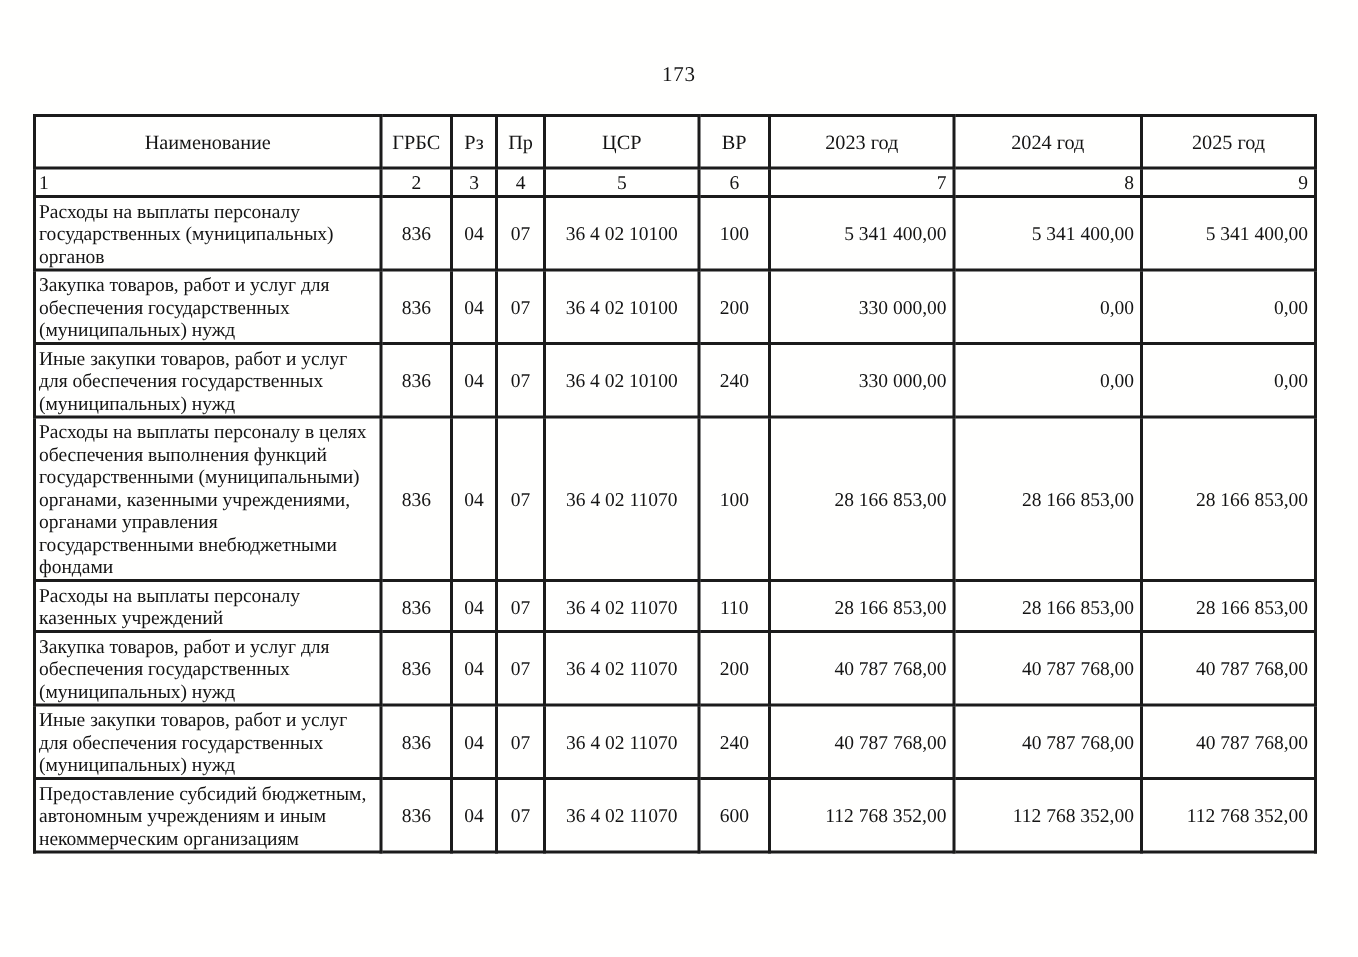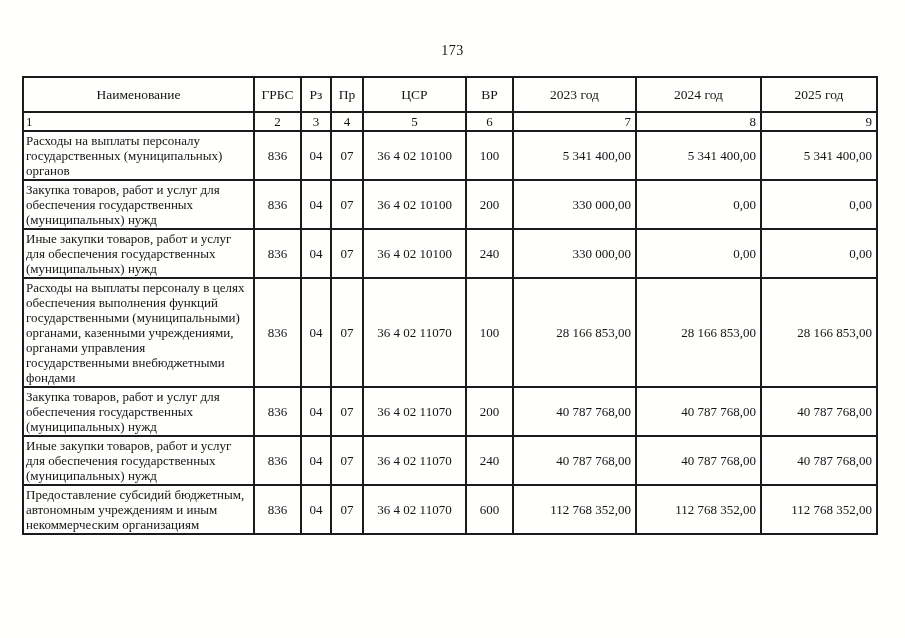--- a/index.html
+++ b/index.html
@@ -159,20 +159,31 @@
           <td class="c2">836</td>
           <td class="c3">04</td>
           <td class="c4">07</td>
           <td class="c5">36 4 02 11070</td>
           <td class="c6">100</td>
           <td class="c7">28 166 853,00</td>
           <td class="c8">28 166 853,00</td>
           <td class="c9">28 166 853,00</td>
         </tr>
         <tr>
+          <td class="c1">Расходы на выплаты персоналу казенных учреждений</td>
+          <td class="c2">836</td>
+          <td class="c3">04</td>
+          <td class="c4">07</td>
+          <td class="c5">36 4 02 11070</td>
+          <td class="c6">110</td>
+          <td class="c7">28 166 853,00</td>
+          <td class="c8">28 166 853,00</td>
+          <td class="c9">28 166 853,00</td>
+        </tr>
+        <tr>
           <td class="c1">Закупка товаров, работ и услуг для обеспечения государственных (муниципальных) нужд</td>
           <td class="c2">836</td>
           <td class="c3">04</td>
           <td class="c4">07</td>
           <td class="c5">36 4 02 11070</td>
           <td class="c6">200</td>
           <td class="c7">40 787 768,00</td>
           <td class="c8">40 787 768,00</td>
           <td class="c9">40 787 768,00</td>
         </tr>

